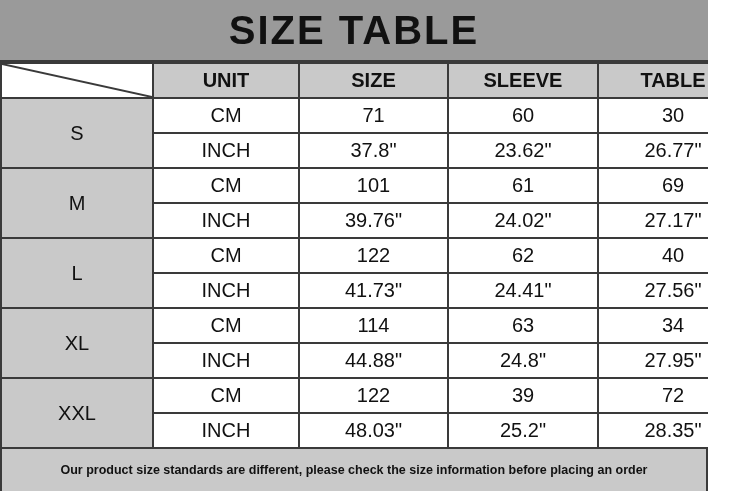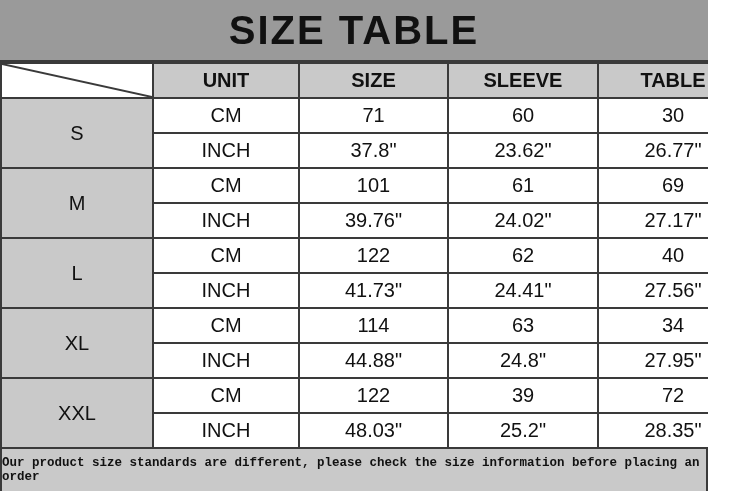--- a/index.html
+++ b/index.html
@@ -88,21 +88,21 @@
     height: 44px;
     background: #c9c9c9;
     border: 2px solid #3a3a3a;
     border-top: none;
     box-sizing: border-box;
     display: flex;
     align-items: center;
     justify-content: center;
   }
   .footer-bar .footer-text {
-    font-family: Liberation Mono, monospace;
+    font-family: Liberation Sans, sans-serif;
     font-size: 12.5px;
     font-weight: bold;
     color: #111111;
     letter-spacing: 0px;
   }
 </style>
 </head>
 <body>
 
 <div id="page">

